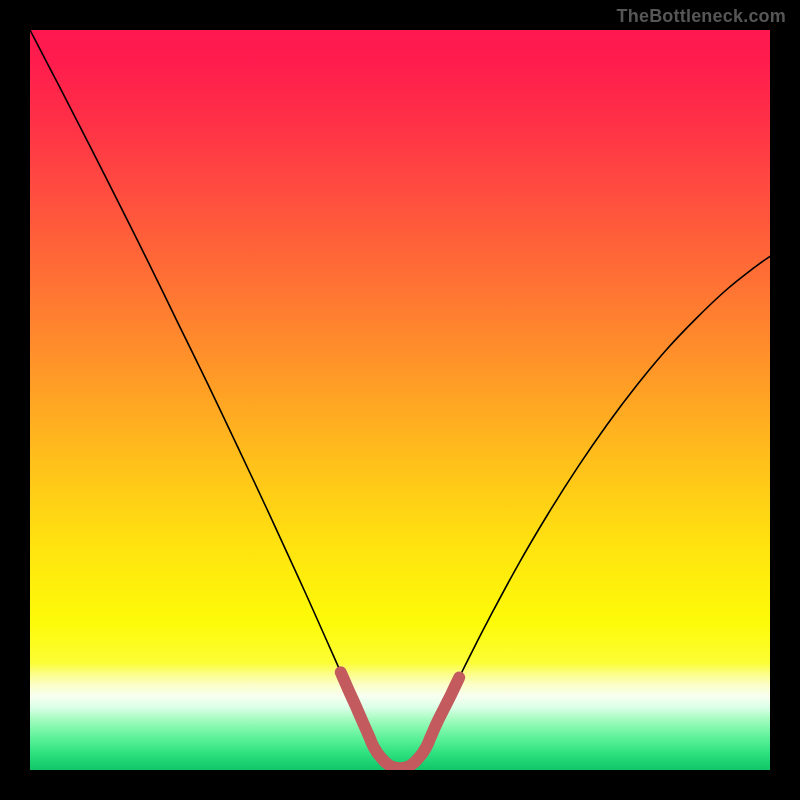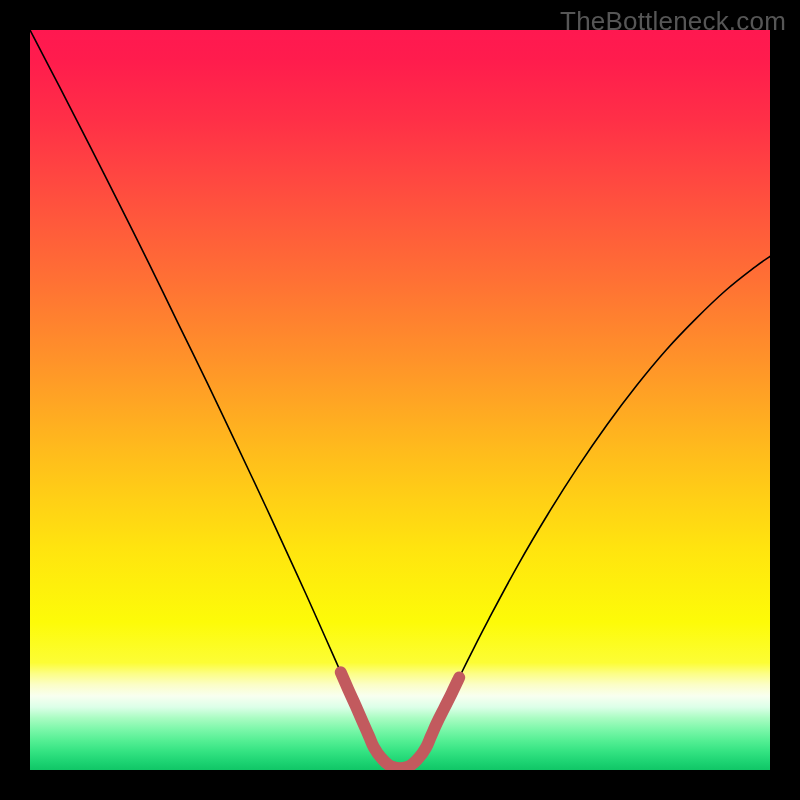--- a/index.html
+++ b/index.html
@@ -37,23 +37,23 @@
     left: 0;
     top: 0;
     width: 100%;
     height: 100%;
   }
   .watermark {
     position: absolute;
     top: 6px;
     right: 14px;
     color: #565656;
-    font-size: 26px;
+    font-size: 18px;
     letter-spacing: 0.2px;
-    font-weight: 400;
+    font-weight: 700;
     pointer-events: none;
   }
 </style>
 </head>
 <body>
 
 <div class="frame">
 
   <div class="plot-area">
 

